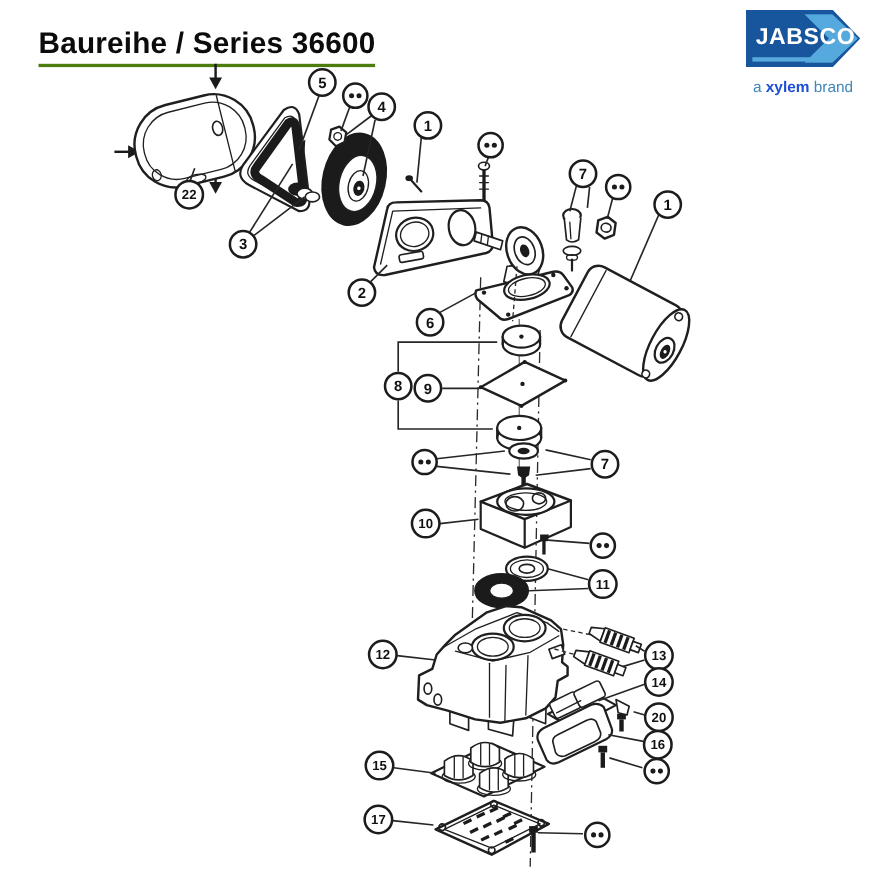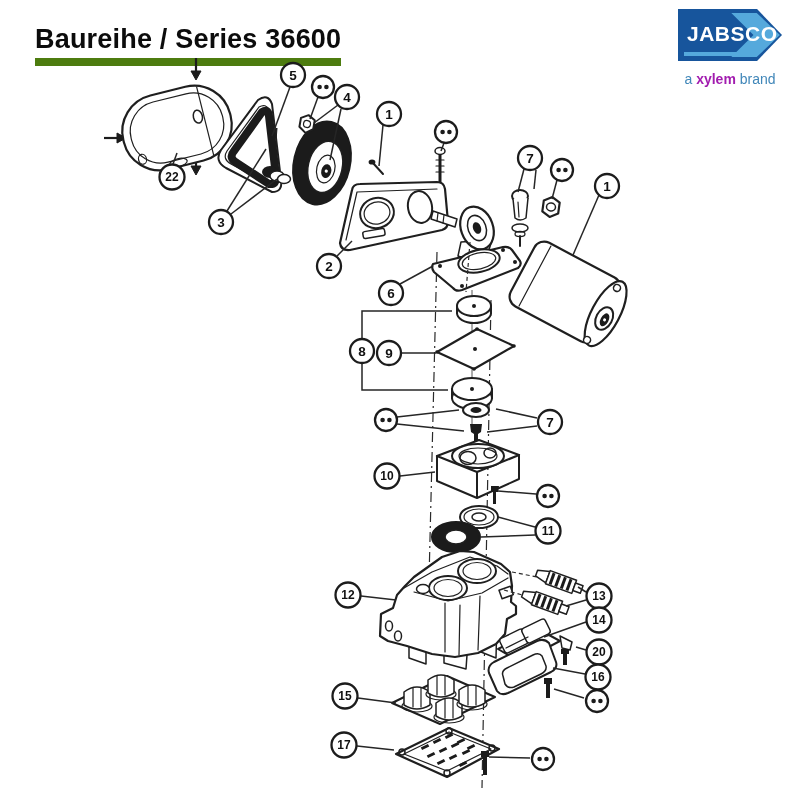--- a/index.html
+++ b/index.html
@@ -1,30 +1,30 @@
 <!DOCTYPE html>
 <html><head>
 <meta charset="utf-8">
 <style>
   html,body{margin:0;padding:0;background:#fff;}
   .page{position:relative;width:800px;height:800px;background:#ffffff;overflow:hidden;
         font-family:"Liberation Sans",sans-serif;}
   .title{position:absolute;left:35px;top:24px;font-size:27px;font-weight:bold;color:#0c0c0c;
-         letter-spacing:.2px;border-bottom:8px solid #4d7c0f;padding-bottom:3px;white-space:nowrap;}
+         letter-spacing:.2px;border-bottom:3px solid #4d7c0f;padding-bottom:3px;white-space:nowrap;}
   
   .logo{position:absolute;left:678px;top:9px;width:110px;}
   .logo-flag{position:relative;width:104px;height:52px;background:#17559c;
              clip-path:polygon(0 0,76% 0,100% 50%,76% 100%,0 100%);}
   .logo-flag .chev{position:absolute;left:51%;top:7%;width:47%;height:86%;background:#55a9dc;
              clip-path:polygon(0 0,52% 0,100% 50%,52% 100%,0 100%,46% 50%);}
   .logo-flag .stripe{position:absolute;left:6%;bottom:9%;width:54%;height:9%;background:#55a9dc;}
   .logo-flag .word{position:absolute;left:9px;top:50%;transform:translateY(-54%);
              color:#ffffff;font-weight:bold;font-size:21px;letter-spacing:.5px;}
   .tagline{margin-top:10px;width:104px;text-align:center;font-size:14px;color:#4187b9;}
-  .tagline b{color:#a21caf;}
+  .tagline b{color:#1d4ed8;}
   
   svg.diag{position:absolute;left:0;top:0;}
   .ln{fill:none;stroke:#1f1f1f;stroke-width:2;stroke-linecap:round;stroke-linejoin:round;}
   .fw{fill:#ffffff;stroke:#1f1f1f;stroke-width:2;stroke-linejoin:round;}
   .fw22{fill:#ffffff;stroke:#1f1f1f;stroke-width:2.2;stroke-linejoin:round;}
   .thin{stroke-width:1.2;}
   .t15{stroke-width:1.5;}
   .dk{fill:#1b1b1b;stroke:none;}
   .leader{fill:none;stroke:#262626;stroke-width:1.5;}
   .callout-circle{fill:#ffffff;stroke:#1c1c1c;stroke-width:2.3;}

